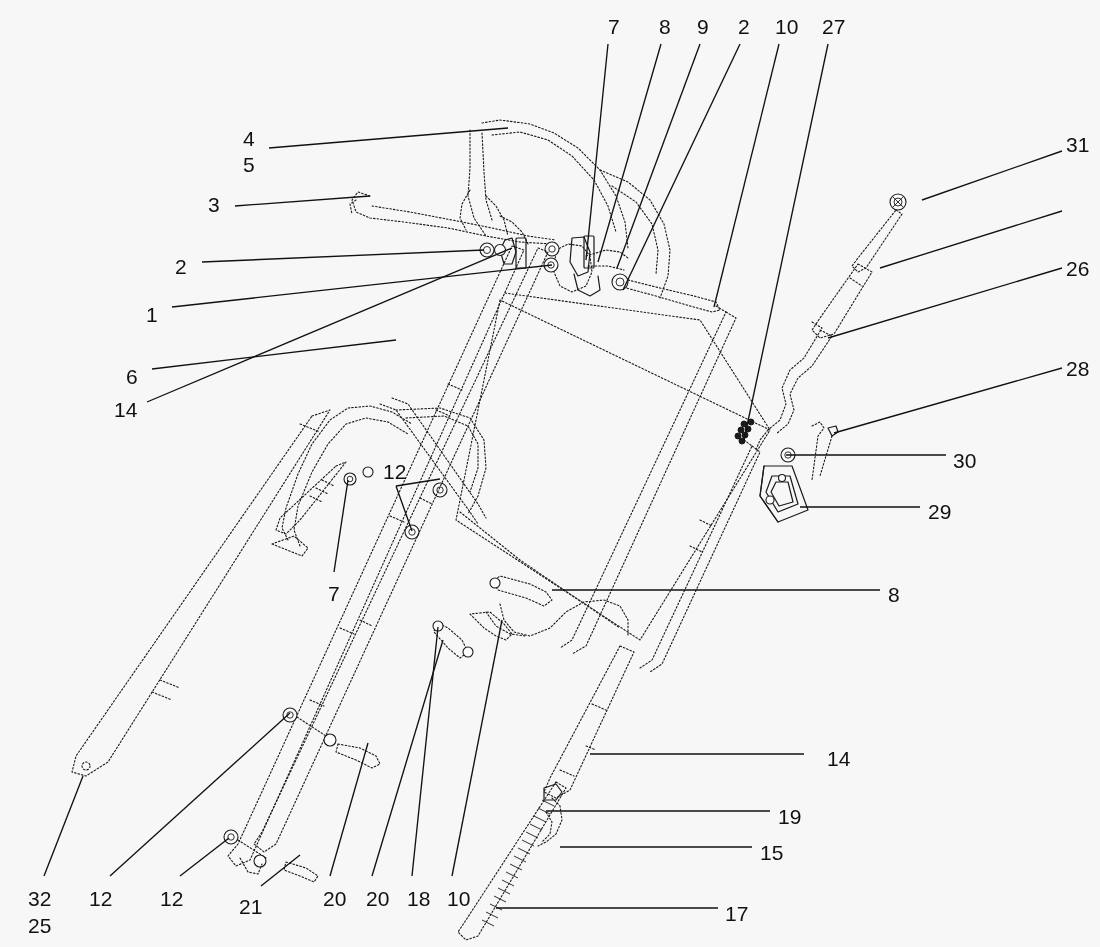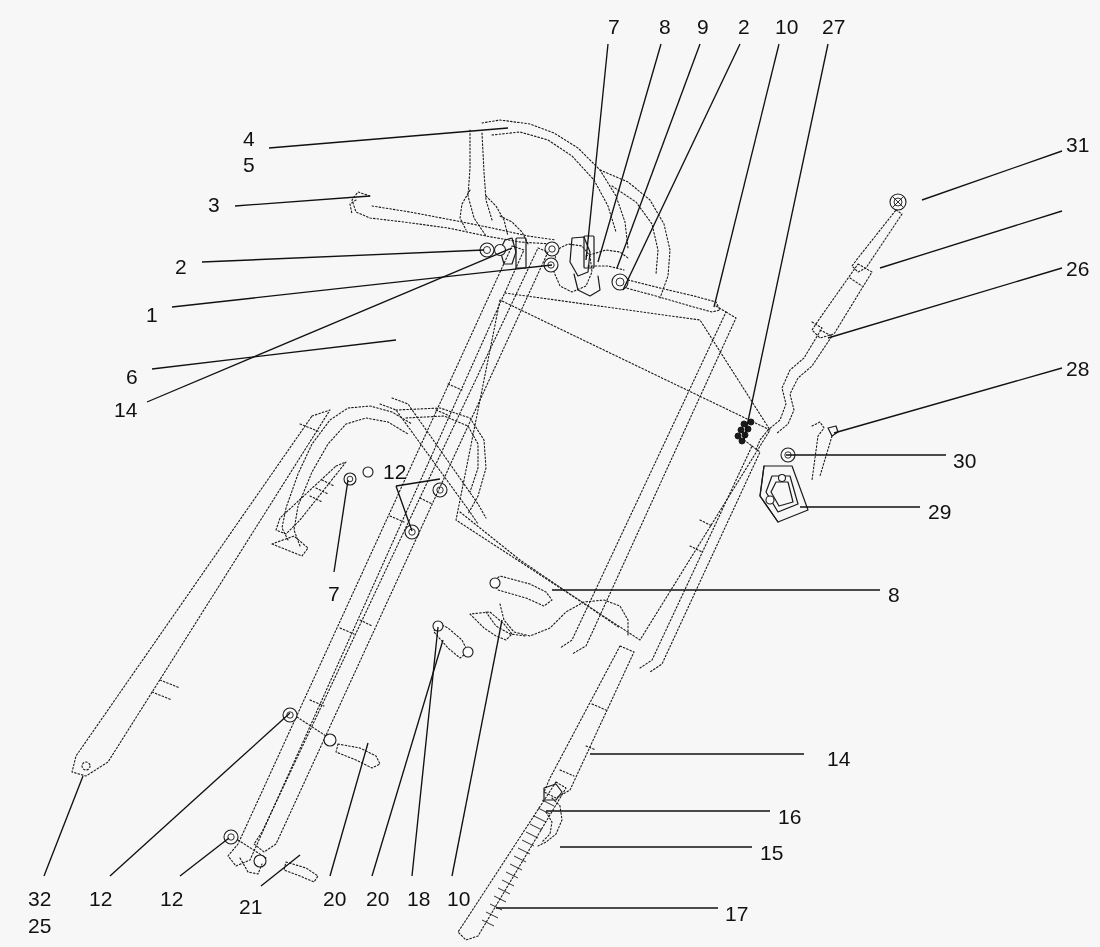--- a/index.html
+++ b/index.html
@@ -328,21 +328,21 @@
       <div class="callout-label" style="left: 126px; top: 366px;">6</div>
       <div class="callout-label" style="left: 114px; top: 399px;">14</div>
       <div class="callout-label" style="left: 1066px; top: 134px;">31</div>
       <div class="callout-label" style="left: 1100px; top: 201px;">32</div>
       <div class="callout-label" style="left: 1066px; top: 258px;">26</div>
       <div class="callout-label" style="left: 1066px; top: 358px;">28</div>
       <div class="callout-label" style="left: 953px; top: 450px;">30</div>
       <div class="callout-label" style="left: 928px; top: 501px;">29</div>
       <div class="callout-label" style="left: 888px; top: 584px;">8</div>
       <div class="callout-label" style="left: 827px; top: 748px; text-align: center;">14</div>
-      <div class="callout-label" style="left: 778px; top: 806px;">16</div>
+      <div class="callout-label" style="left: 778px; top: 806px;">19</div>
       <div class="callout-label" style="left: 760px; top: 842px;">15</div>
       <div class="callout-label" style="left: 725px; top: 903px;">17</div>
       <div class="callout-label" style="left: 383px; top: 461px;">12</div>
       <div class="callout-label" style="left: 328px; top: 583px;">7</div>
       <div class="callout-label" style="left: 28px; top: 888px;">32</div>
       <div class="callout-label" style="left: 28px; top: 915px;">25</div>
       <div class="callout-label" style="left: 89px; top: 888px;">12</div>
       <div class="callout-label" style="left: 160px; top: 888px;">12</div>
       <div class="callout-label" style="left: 239px; top: 896px;">21</div>
       <div class="callout-label" style="left: 323px; top: 888px;">20</div>

